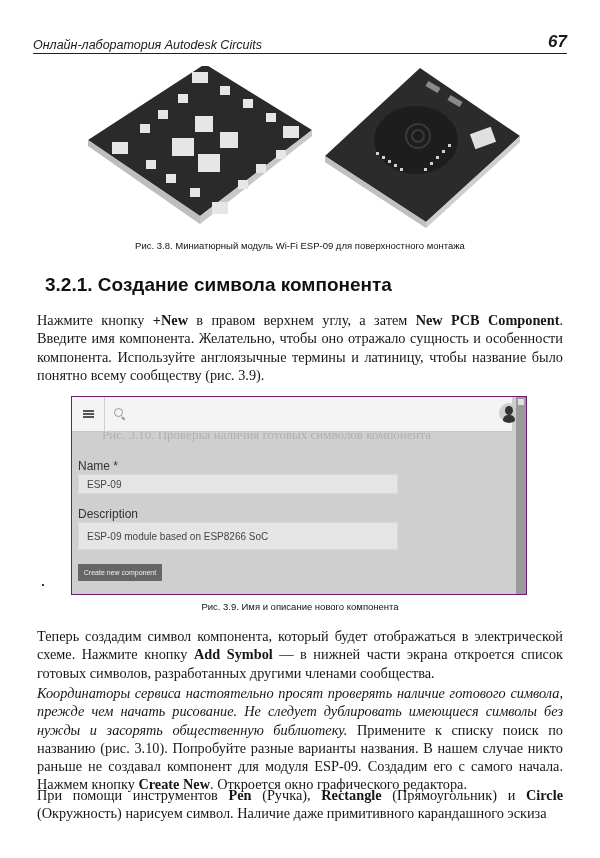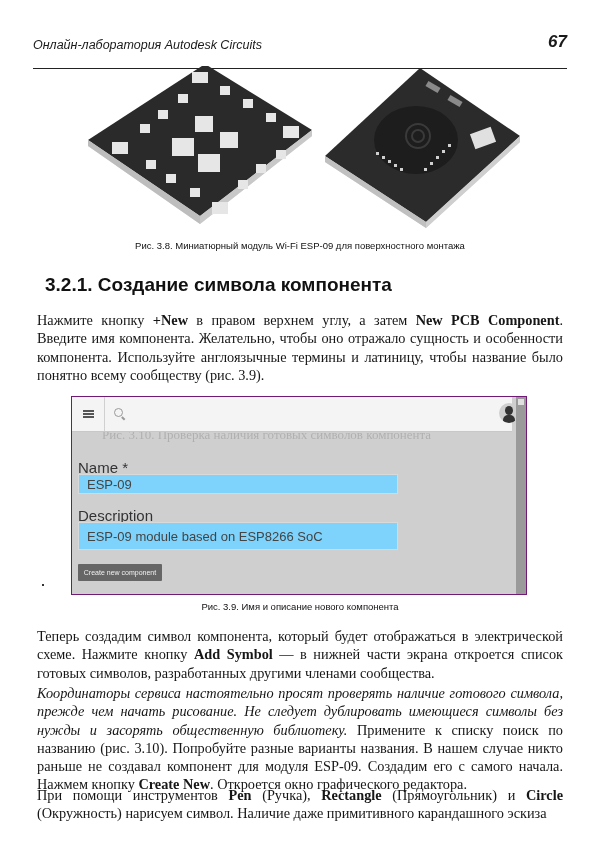--- a/index.html
+++ b/index.html
@@ -1,21 +1,21 @@
 <!DOCTYPE html>
 <html><head>
   <meta charset="utf-8">
   <style>
     html, body { margin: 0; padding: 0; background: #ffffff; }
     body { width: 600px; height: 858px; position: relative; overflow: hidden; color: #1a1a1a; }
     .running-head {
       position: absolute; left: 33px; top: 34px; width: 534px; height: 18px;
       border-bottom: 1.5px solid #222;
       font-family: "Liberation Sans", sans-serif; font-style: italic; font-size: 12.5px;
-      display: flex; justify-content: space-between; align-items: flex-end; padding-bottom: 16px;
+      display: flex; justify-content: space-between; align-items: flex-end; padding-bottom: 1px;
     }
     .running-head .pnum { font-weight: bold; font-style: italic; font-size: 17px; }
 
     
     .fig-photo { position: absolute; left: 80px; top: 66px; width: 440px; height: 162px; }
     .caption {
       position: absolute; font-family: "Liberation Sans", sans-serif; font-weight: normal;
       font-size: 9.5px; text-align: center; color: #111;
     }
     .cap38 { left: 60px; top: 240px; width: 480px; }
@@ -54,25 +54,25 @@
     .menu-btn { position: absolute; left: 0; top: 0; width: 32px; height: 34px; border-right: 1px solid #d0d0d0; }
     .menu-btn span { position: absolute; left: 11px; width: 11px; height: 2px; background: #555; }
     .search-icon { position: absolute; left: 42px; top: 11px; width: 7px; height: 7px; border: 1.5px solid #999; border-radius: 50%; }
     .search-icon::after { content: ""; position: absolute; left: 7px; top: 7px; width: 4px; height: 1.5px; background: #999; transform: rotate(45deg); transform-origin: left; }
     .avatar { position: absolute; left: 427px; top: 6px; width: 20px; height: 20px; border-radius: 50%; background: #cfcfcf; overflow: hidden; }
     .avatar .head { position: absolute; left: 6px; top: 3px; width: 8px; height: 9px; border-radius: 50%; background: #333; }
     .avatar .body { position: absolute; left: 4px; top: 12px; width: 12px; height: 10px; border-radius: 5px 5px 0 0; background: #333; }
     .scrollbar { position: absolute; right: 0; top: 0; width: 10px; height: 197px; background: #9a9a9a; }
     .scrollbar .arrow { position: absolute; left: 2px; top: 2px; width: 6px; height: 6px; background: #e0e0e0; font-size: 6px; }
     .form-label {
-      position: absolute; font-family: "Liberation Sans", sans-serif; font-size: 15px; color: #333;
+      position: absolute; font-family: "Liberation Sans", sans-serif; font-size: 12px; color: #333;
     }
     .field {
-      position: absolute; background: #7dd3fc; border: 1px solid #d9d9d9;
-      font-family: "Liberation Sans", sans-serif; font-size: 13px; color: #444; padding-left: 8px;
+      position: absolute; background: #e5e5e5; border: 1px solid #d9d9d9;
+      font-family: "Liberation Sans", sans-serif; font-size: 10px; color: #444; padding-left: 8px;
       display: flex; align-items: center; box-sizing: border-box;
     }
     .create-btn {
       position: absolute; left: 6px; top: 167px; width: 84px; height: 17px; background: #666;
       color: #f0f0f0; font-family: "Liberation Sans", sans-serif; font-size: 7px;
       display: flex; align-items: center; justify-content: center; border-radius: 1px;
     }
     .dot-mark { position: absolute; left: 42px; top: 584px; width: 2px; height: 2px; background: #333; }
   </style>
 </head>

